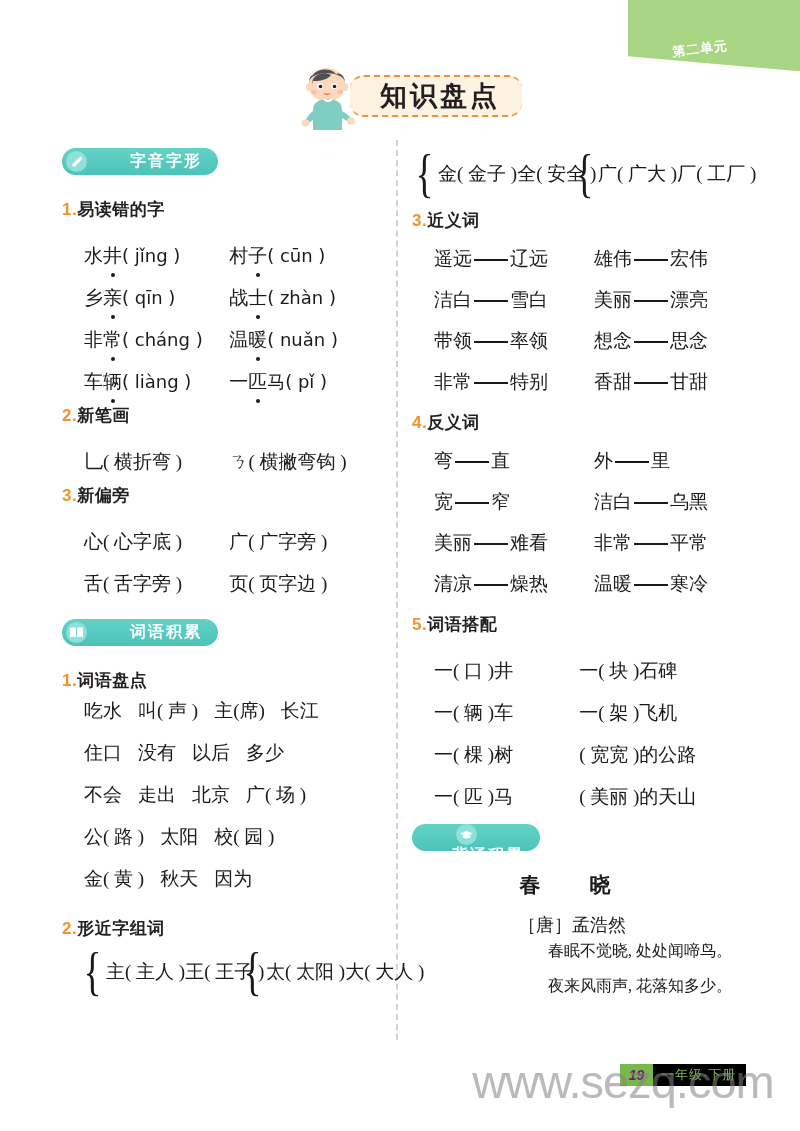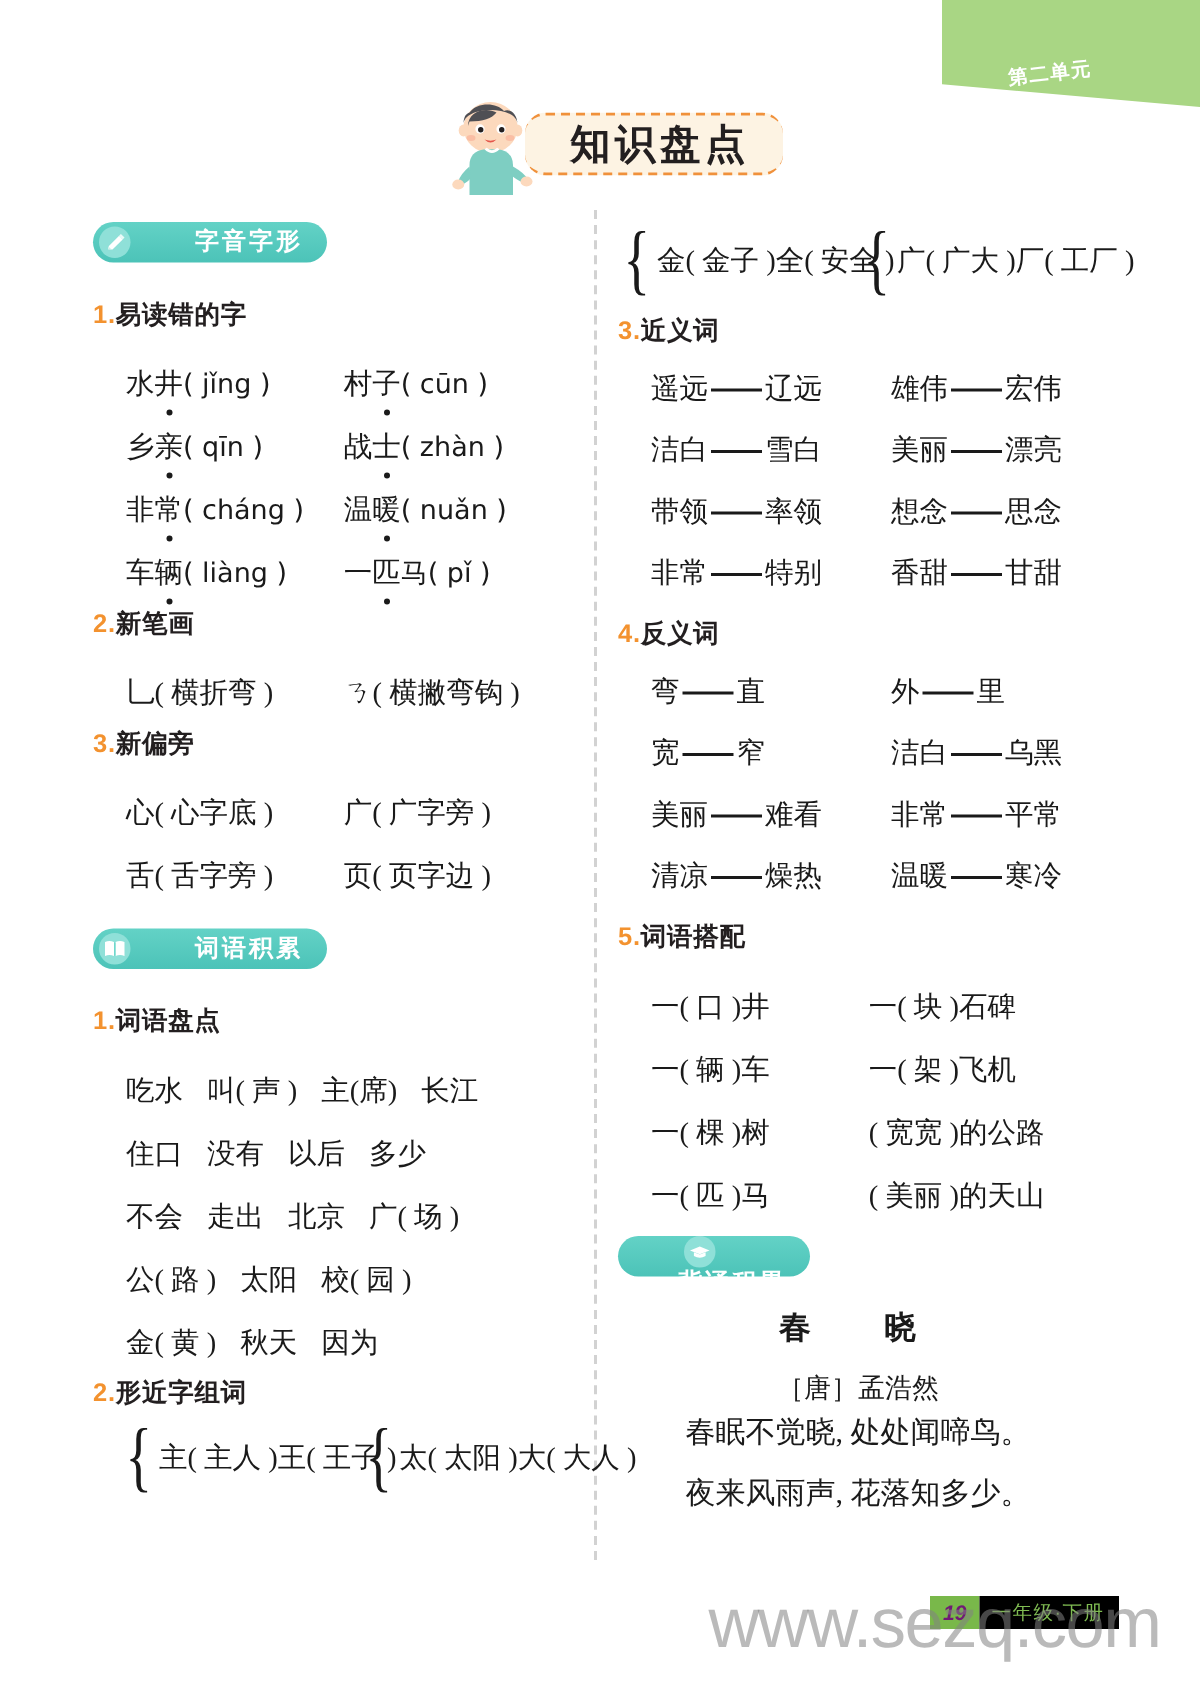--- a/index.html
+++ b/index.html
@@ -158,21 +158,21 @@
     width: 4px; height: 4px;
     margin-left: -2px;
     border-radius: 50%;
     background: #1a1a1a;
   }
 
   
   .wordrow {
     display: flex;
     height: 42px;
-    align-items: flex-end;
+    align-items: flex-start;
     font-size: 19px;
     color: #1a1a1a;
     white-space: nowrap;
   }
   .wordrow .w { margin-right: 16px; }
 
   
   .brace-grid {
     display: flex;
     padding-left: 18px;
@@ -230,23 +230,24 @@
     letter-spacing: 14px;
     font-family: "Liberation Sans", sans-serif;
     margin-bottom: 14px;
   }
   .poem-author {
     font-size: 18px;
     color: #1a1a1a;
     margin-bottom: 4px;
   }
   .poem-line {
-    font-size: 20px;
+    font-size: 16px;
     color: #1a1a1a;
     margin-bottom: 14px;
+    text-align: right;
   }
 
   
   .footer {
     position: absolute;
     left: 620px; bottom: 45px;
     display: flex;
     align-items: stretch;
     height: 22px;
   }

